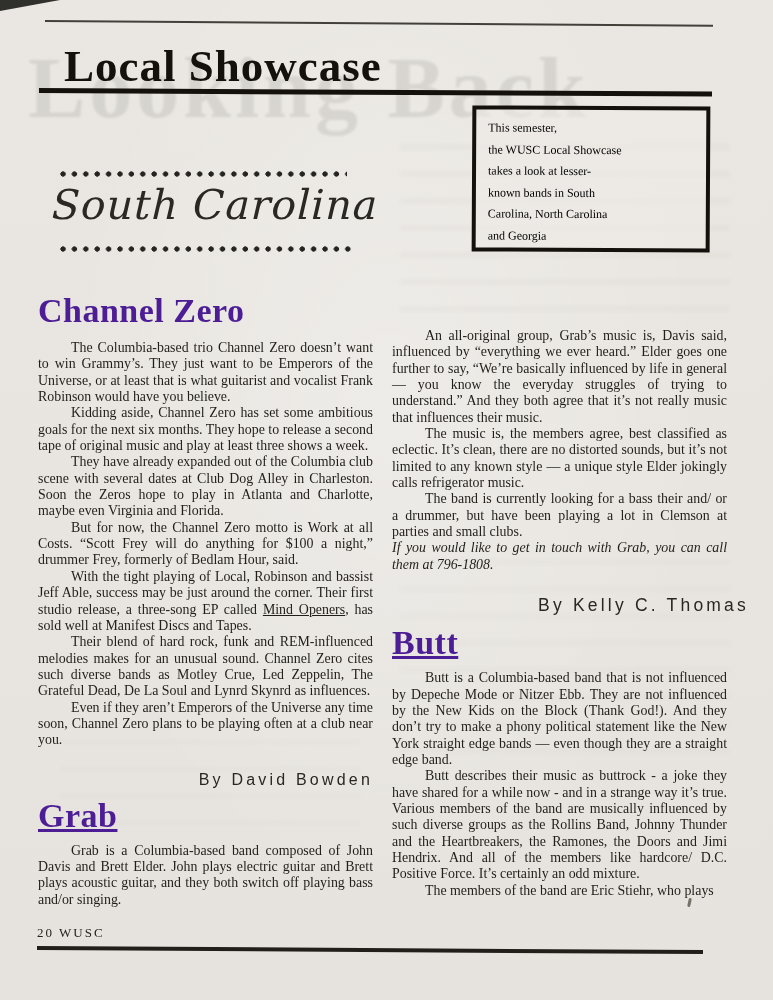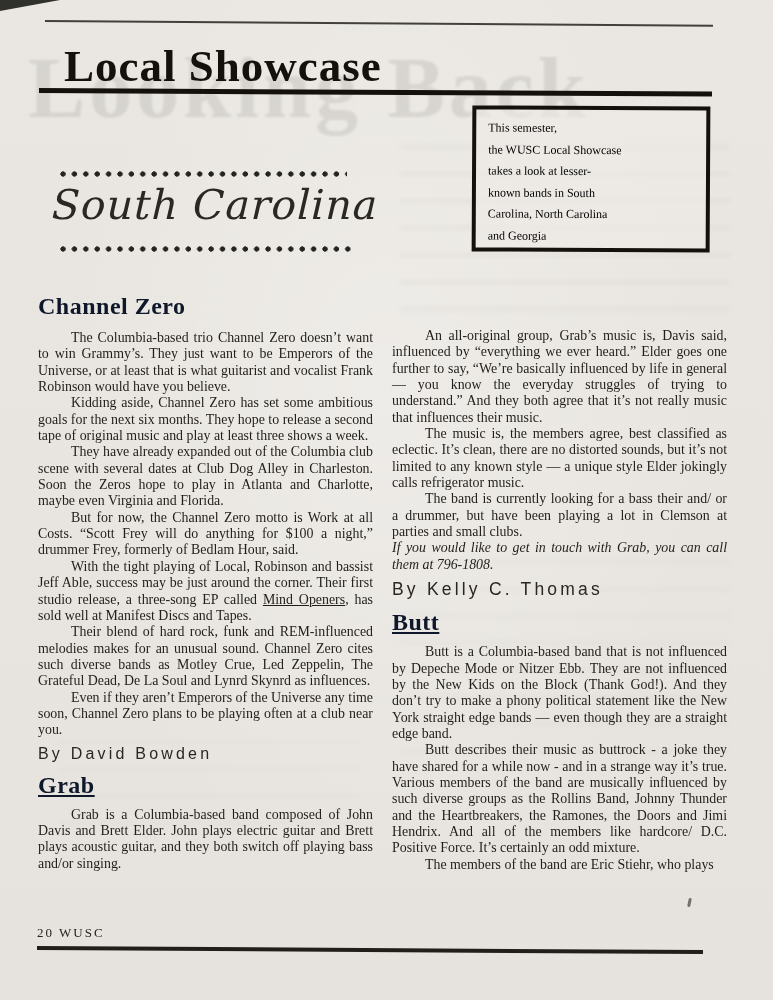--- a/index.html
+++ b/index.html
@@ -83,34 +83,34 @@
   }
 
   
   .columns{
     position:absolute;left:38px;top:294px;width:689px;
     display:flex;gap:19px;z-index:2;
   }
   .col{width:335px;}
   .col-right{padding-top:34px;}
   .article-title{
-    font-family:"Liberation Serif",serif;font-weight:bold;color:#0f172a;
-    font-size:24px;line-height:1;margin:0 0 12px 0;letter-spacing:0.5px;
+    font-family:"Liberation Serif",serif;font-weight:bold;color:#4c1d95;
+    font-size:34px;line-height:1;margin:0 0 12px 0;letter-spacing:0.5px;
   }
   .article-title.mid{margin:10px 0 10px 0;text-decoration:underline;}
   .body-text p{
     margin:0;font-size:13.9px;line-height:16.35px;color:#211e19;
     text-align:justify;text-indent:33px;
   }
   .body-text p.noindent{text-indent:0;font-style:italic;}
   .u{text-decoration:underline;}
   .byline{
     font-family:"Liberation Sans",sans-serif;font-size:16px;
-    letter-spacing:3.2px;color:#2a2722;
-    margin:6px 0 4px 0;white-space:nowrap;
+    letter-spacing:3.2px;color:#2a2722;text-align:right;
+    margin:22px 0 4px 0;white-space:nowrap;
   }
   .byline.kelly{font-size:17.5px;margin-right:-22px;}
 
   
   .footer-text{
     position:absolute;left:37px;top:925px;
     font-family:"Liberation Serif",serif;font-size:13px;
     letter-spacing:2px;color:#26231e;
   }
   .rule-footer{

